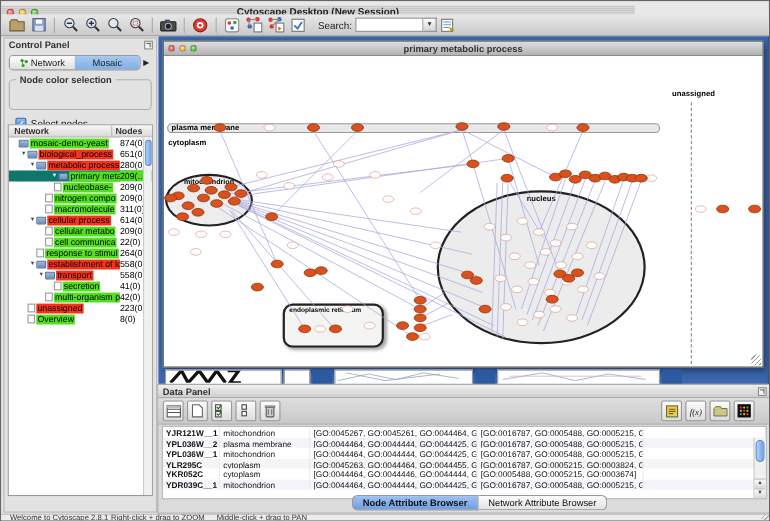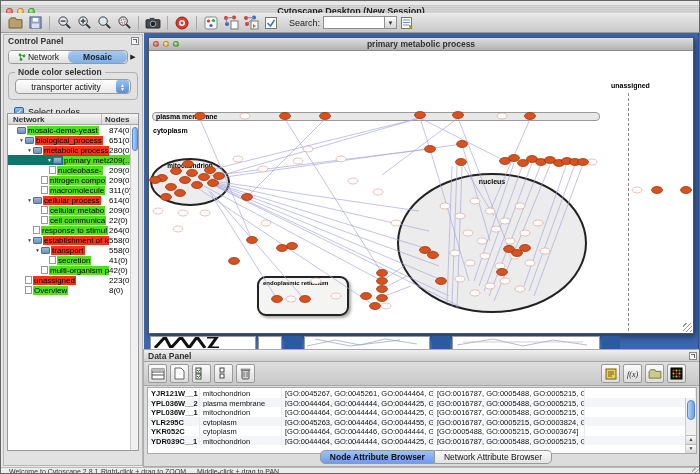--- a/index.html
+++ b/index.html
@@ -1,20 +1,20 @@
 <!DOCTYPE html>
 <html><head>
 <meta charset="utf-8">
 <style>
   html,body{margin:0;padding:0;background:#555;}
   *{box-sizing:border-box;}
   .app{position:relative;width:700px;height:474px;font-family:"Liberation Sans",sans-serif;
        background:#e8e8e8;overflow:hidden;border:1px solid #666;}
   
-  .titlebar{position:absolute;left:0;top:4px;width:700px;height:12px;
+  .titlebar{position:absolute;left:0;top:4px;width:576px;height:12px;
     background:repeating-linear-gradient(0deg,#c9c9c9 0 1px,#d6d6d6 1px 2px);
     border-bottom:1px solid #8a8a8a;}
   .titlebar .title{position:absolute;left:0;right:0;top:1px;text-align:center;
     font-size:9px;font-weight:bold;color:#222;}
   .tl{position:absolute;top:3px;width:7px;height:7px;border-radius:50%;border:1px solid rgba(0,0,0,.25);}
   .tl.red{left:5px;background:radial-gradient(circle at 35% 30%,#ffb3ab,#ee6a5f 60%,#c94c43);}
   .tl.yel{left:16px;background:radial-gradient(circle at 35% 30%,#ffe9a8,#f5bf4f 60%,#cf9a2e);}
   .tl.grn{left:27px;background:radial-gradient(circle at 35% 30%,#c7f0b2,#61c554 60%,#3e9e38);}
   
   .toolbar{position:absolute;left:0;top:12px;width:700px;height:20px;
@@ -31,21 +31,21 @@
   
   .control-panel{position:absolute;left:2px;top:33px;width:140px;height:432px;
      background:#e2e2e2;border:1px solid #b5b5b5;}
   .cp-head{position:relative;height:12px;font-size:8.5px;font-weight:bold;color:#333;padding:1px 4px;}
   .float-icon{position:absolute;right:3px;top:2px;width:8px;height:8px;border:1px solid #888;background:#f4f4f4;}
   .float-icon:after{content:"";position:absolute;right:1px;top:1px;width:3px;height:3px;border-top:1px solid #666;border-right:1px solid #666;}
   .cp-tabs{display:flex;align-items:center;margin:3px 4px 0 4px;}
   .seg{display:flex;border:1px solid #9a9a9a;border-radius:4px;overflow:hidden;height:14px;flex:1;}
   .seg .tab{flex:1;display:flex;align-items:center;justify-content:center;font-size:8.5px;
      background:linear-gradient(#fdfdfd,#dfdfdf);color:#222;gap:2px;}
-  .seg .tab.sel{background:linear-gradient(#a8c8ee,#7fb0e8);font-weight:bold;border-radius:6px;}
+  .seg .tab.sel{background:linear-gradient(#a8c8ee,#7fb0e8);font-weight:normal;}
   .tab-overflow{width:10px;text-align:center;font-size:7px;color:#222;}
   .groupbox{position:relative;margin:8px 4px 0 4px;border:1px solid #b0b0b0;border-radius:4px;height:28px;}
   .groupbox .gb-title{position:absolute;top:-6px;left:6px;background:#e2e2e2;padding:0 3px;font-size:8.5px;font-weight:bold;color:#333;}
   .dropdown{position:absolute;left:6px;right:6px;top:6px;height:15px;border:1px solid #9a9a9a;border-radius:4px;
      background:linear-gradient(#ffffff,#e8e8e8);display:flex;align-items:center;}
   .dropdown .dd-text{flex:1;text-align:center;font-size:8.5px;color:#111;}
   .dd-btn{width:13px;height:13px;margin-right:1px;border-radius:3px;background:linear-gradient(#9cc0f0,#5a8fd4);
      display:flex;flex-direction:column;align-items:center;justify-content:center;color:#fff;font-size:5px;line-height:4px;}
   .checkrow{display:flex;align-items:center;gap:4px;margin:7px 0 0 10px;}
   .checkbox{width:10px;height:10px;border-radius:2px;background:linear-gradient(#8fc0f5,#3e7cd6);
@@ -276,27 +276,20 @@
           <span>Network</span>
         </div>
         <div class="tab sel">
           <span>Mosaic</span>
         </div>
       </div>
       <div class="tab-overflow">▶</div>
     </div>
     <div class="groupbox">
       <span class="gb-title">Node color selection</span>
-      <div class="dropdown">
-        <span class="dd-text">transporter activity</span>
-        <span class="dd-btn">
-            <span>▲</span>
-            <span>▼</span>
-          </span>
-      </div>
     </div>
     <div class="checkrow">
       <span class="checkbox">✓</span>
       <span class="lbl">Select nodes</span>
     </div>
     <div class="tree-panel">
       <div class="tree-head">
         <span class="th1">Network</span>
         <span class="th2">Nodes</span>
       </div>

